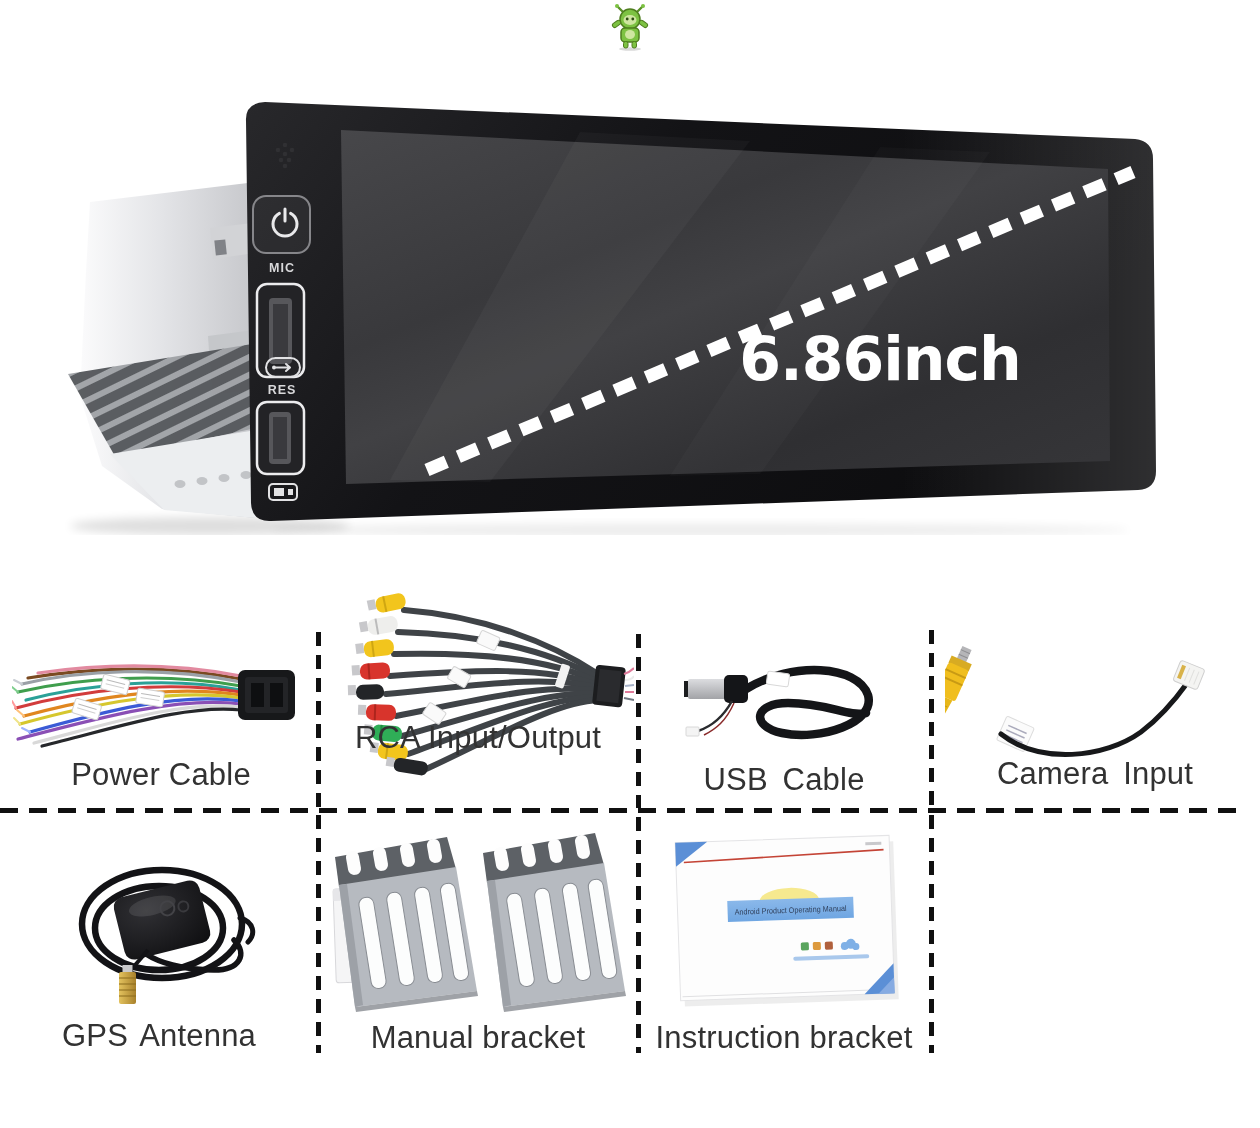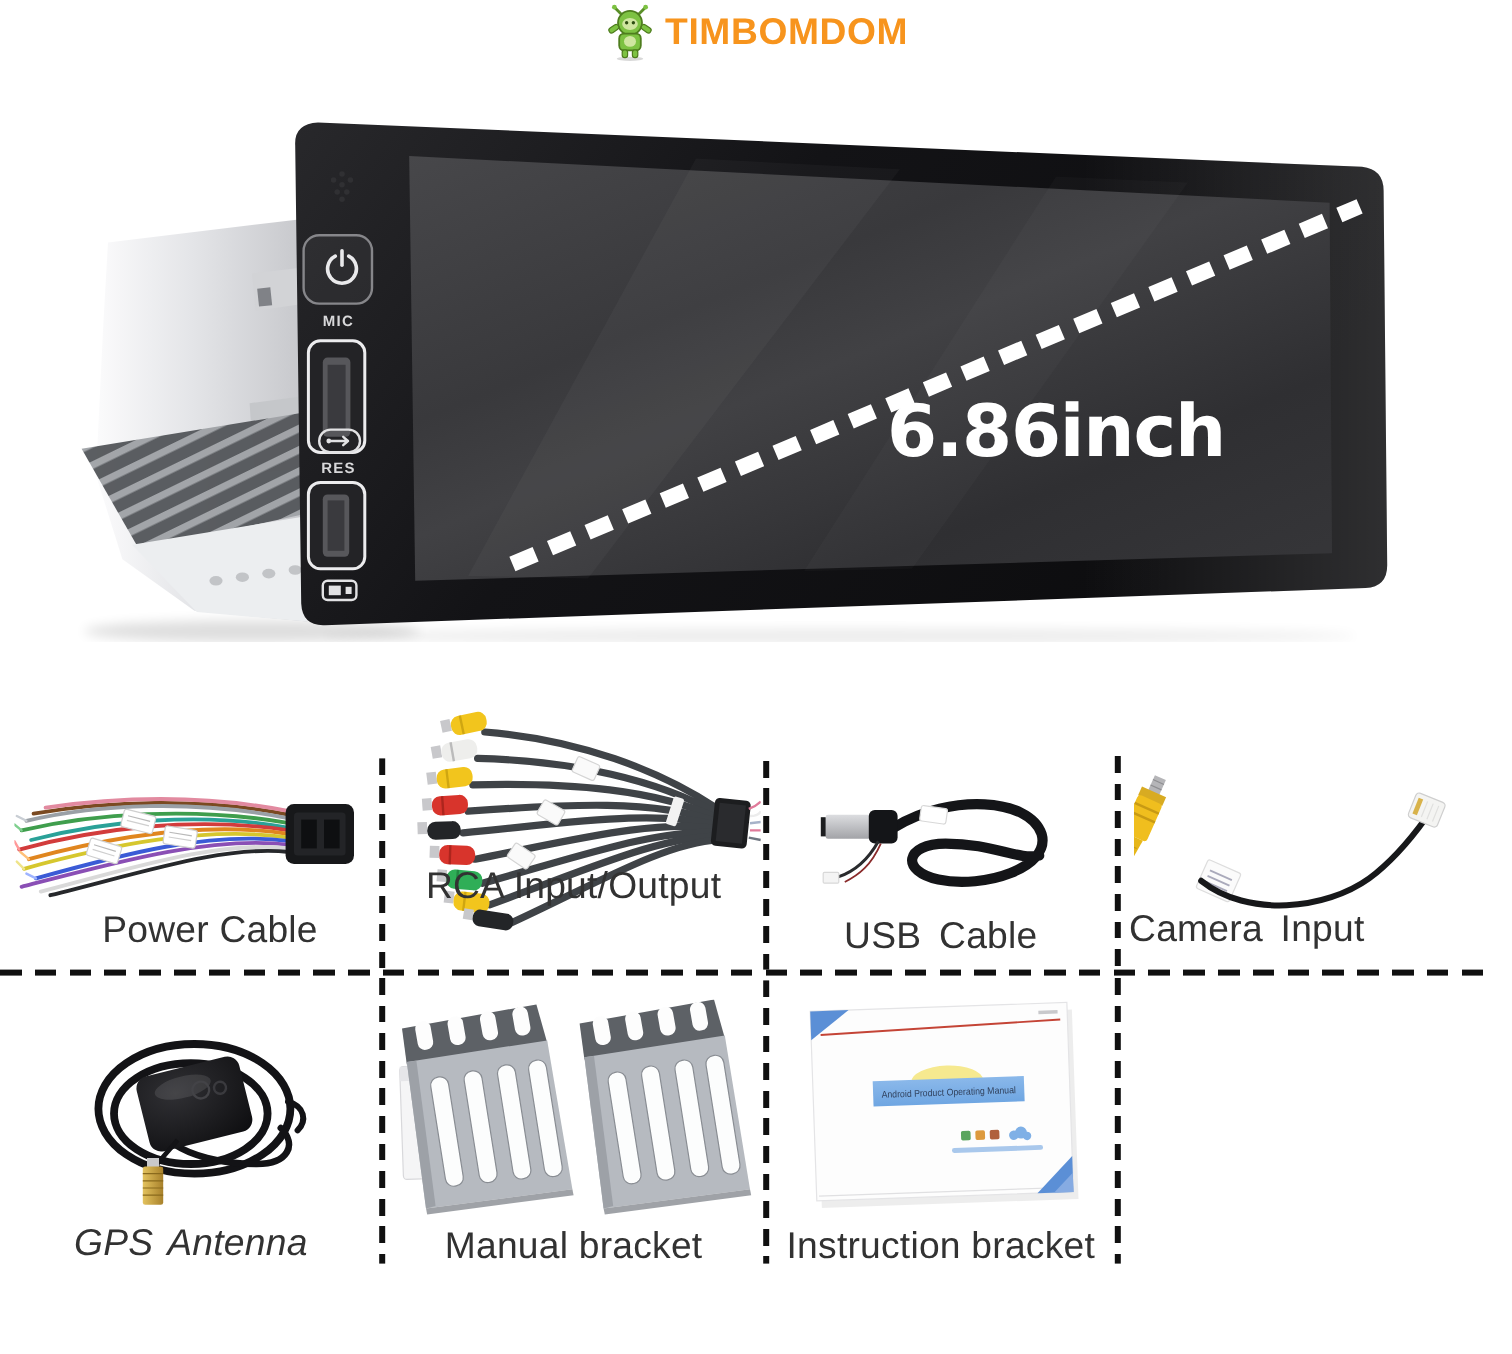--- a/index.html
+++ b/index.html
@@ -148,21 +148,20 @@
     <ellipse cx="22" cy="17" rx="6.5" ry="5" fill="#cfe6a0"></ellipse>
     <circle cx="19.2" cy="16" r="1.4" fill="#2e4d12"></circle>
       <circle cx="24.8" cy="16" r="1.4" fill="#2e4d12"></circle>
     <rect x="4" y="19" width="9" height="4.5" rx="2.2" fill="#7DC242" stroke="#4e7d1e" transform="rotate(-35 8 21)"></rect>
     <rect x="31" y="19" width="9" height="4.5" rx="2.2" fill="#7DC242" stroke="#4e7d1e" transform="rotate(35 36 21)"></rect>
     <rect x="13" y="25" width="18" height="14" rx="4" fill="#7DC242" stroke="#4e7d1e" stroke-width="1.5"></rect>
     <ellipse cx="22" cy="31.5" rx="5" ry="4.5" fill="#cfe6a0"></ellipse>
     <rect x="15.5" y="38.5" width="4.5" height="6.5" rx="2" fill="#7DC242" stroke="#4e7d1e"></rect>
     <rect x="24" y="38.5" width="4.5" height="6.5" rx="2" fill="#7DC242" stroke="#4e7d1e"></rect>
   </svg>
-  <span class="brand-text">TIMBOMDOM</span>
 </div>
 
 <div class="vdash abs" style="left:316px;top:632px;height:176px;"></div>
 <div class="vdash abs" style="left:636px;top:634px;height:174px;"></div>
 <div class="vdash abs" style="left:929px;top:630px;height:178px;"></div>
 <div class="hdash abs" style="left:0;top:808px;width:1244px;"></div>
 <div class="vdash abs" style="left:316px;top:815px;height:238px;"></div>
 <div class="vdash abs" style="left:636px;top:817px;height:236px;"></div>
 <div class="vdash abs" style="left:929px;top:815px;height:238px;"></div>
 
@@ -446,19 +445,19 @@
       <circle cx="172" cy="115" r="4"></circle>
         <circle cx="178" cy="113" r="5"></circle>
         <circle cx="183" cy="116" r="3.5"></circle>
     </g>
     <rect x="120" y="124" width="76" height="4" rx="2" fill="#a9c8ec"></rect>
     <path d="M220,164 L220,134 L190,164 Z" fill="#5b8fd6"></path>
     <path d="M220,164 L220,148 L204,164 Z" fill="#86abe2"></path>
   </g>
 </svg>
 
-<div class="cell-label" style="left:16px;width:318px;top:757px;">Power Cable</div>
+<div class="cell-label" style="left:2px;width:318px;top:757px;">Power Cable</div>
 <div class="cell-label" style="left:318px;width:320px;top:720px;">RCA Input/Output</div>
 <div class="cell-label" style="left:638px;width:292px;top:762px;word-spacing:6px;">USB Cable</div>
-<div class="cell-label" style="left:874px;width:330px;top:756px;word-spacing:6px;">Camera Input</div>
-<div class="cell-label" style="left:0;width:318px;top:1018px;word-spacing:4px;font-style:italic;">GPS Antenna</div>
+<div class="cell-label" style="left:930px;width:330px;top:756px;word-spacing:6px;">Camera Input</div>
+<div class="cell-label" style="left:0;width:318px;top:1018px;word-spacing:4px;">GPS Antenna</div>
 <div class="cell-label" style="left:318px;width:320px;top:1020px;">Manual bracket</div>
 <div class="cell-label" style="left:638px;width:292px;top:1020px;">Instruction bracket</div>
 
 </body></html>

